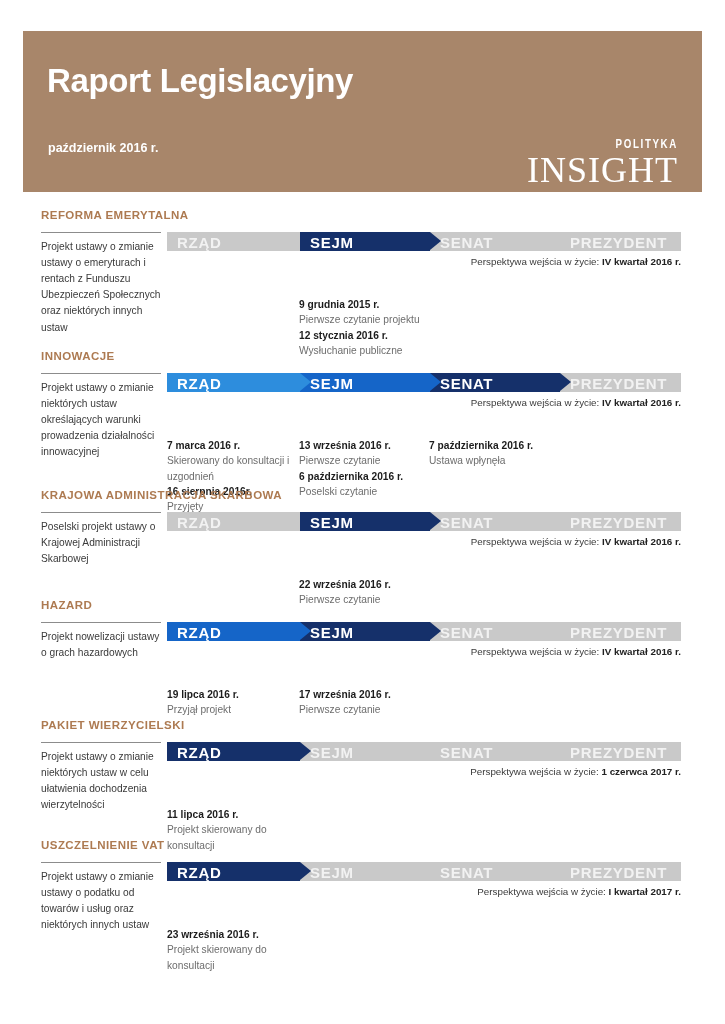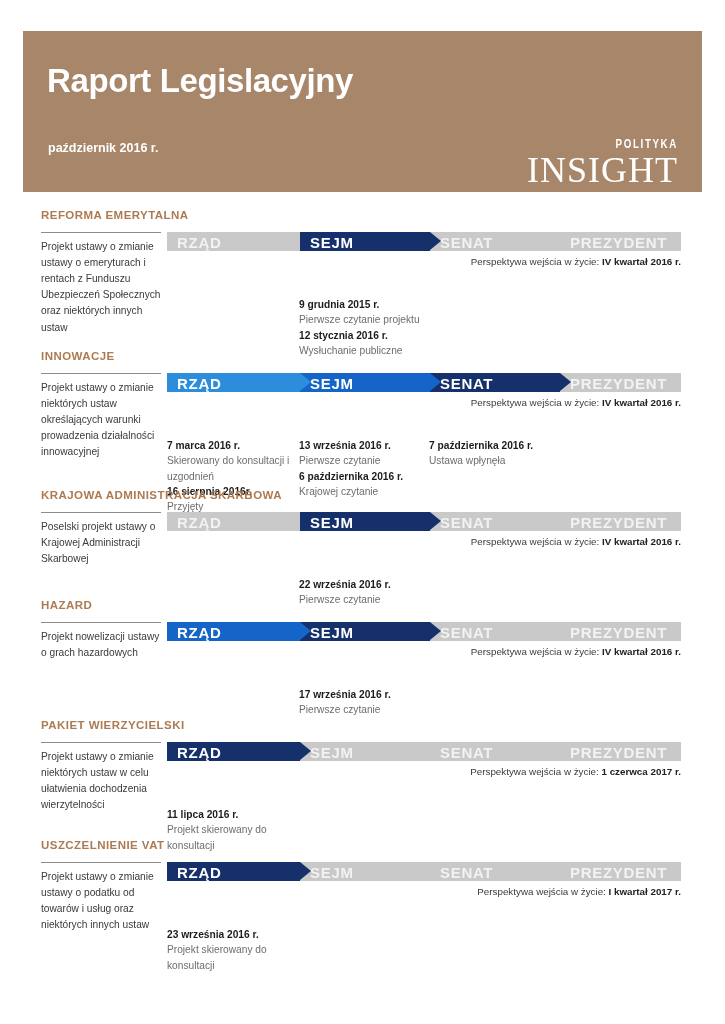--- a/index.html
+++ b/index.html
@@ -265,21 +265,21 @@
         <div class="col" style="left: 126px;">
           <div class="d">7 marca 2016 r.</div>
           <div class="e">Skierowany do konsultacji i uzgodnień</div>
           <div class="d">16 sierpnia 2016r.</div>
           <div class="e">Przyjęty</div>
         </div>
         <div class="col" style="left: 258px;">
           <div class="d">13 września 2016 r.</div>
           <div class="e">Pierwsze czytanie</div>
           <div class="d">6 października 2016 r.</div>
-          <div class="e">Krajowej czytanie</div>
+          <div class="e">Poselski czytanie</div>
         </div>
         <div class="col" style="left: 388px;">
           <div class="d">7 października 2016 r.</div>
           <div class="e">Ustawa wpłynęła</div>
         </div>
       </div>
       <div class="section" style="top: 489px; text-decoration: underline;">
         <div class="sec-head">
           <div class="sec-title">KRAJOWA ADMINISTRACJA SKARBOWA</div>
           <div class="sec-persp">Perspektywa wejścia w życie: <b>IV kwartał 2016 r.</b></div>
@@ -322,20 +322,24 @@
             <span class="arrow"></span>
           </div>
           <div class="stage gray" style="left: 263px; width: 130px; z-index: 8;">
             <span class="lbl">SENAT</span>
           </div>
           <div class="stage gray" style="left: 393px; width: 121px; z-index: 7;">
             <span class="lbl">PREZYDENT</span>
           </div>
         </div>
         <div class="desc">Projekt nowelizacji ustawy o grach hazardowych</div>
+        <div class="col" style="left: 126px;">
+          <div class="d">19 lipca 2016 r.</div>
+          <div class="e">Przyjął projekt</div>
+        </div>
         <div class="col" style="left: 258px;">
           <div class="d">17 września 2016 r.</div>
           <div class="e">Pierwsze czytanie</div>
         </div>
       </div>
       <div class="section" style="top: 719px;">
         <div class="sec-head">
           <div class="sec-title">PAKIET WIERZYCIELSKI</div>
           <div class="sec-persp">Perspektywa wejścia w życie: <b>1 czerwca 2017 r.</b></div>
         </div>

